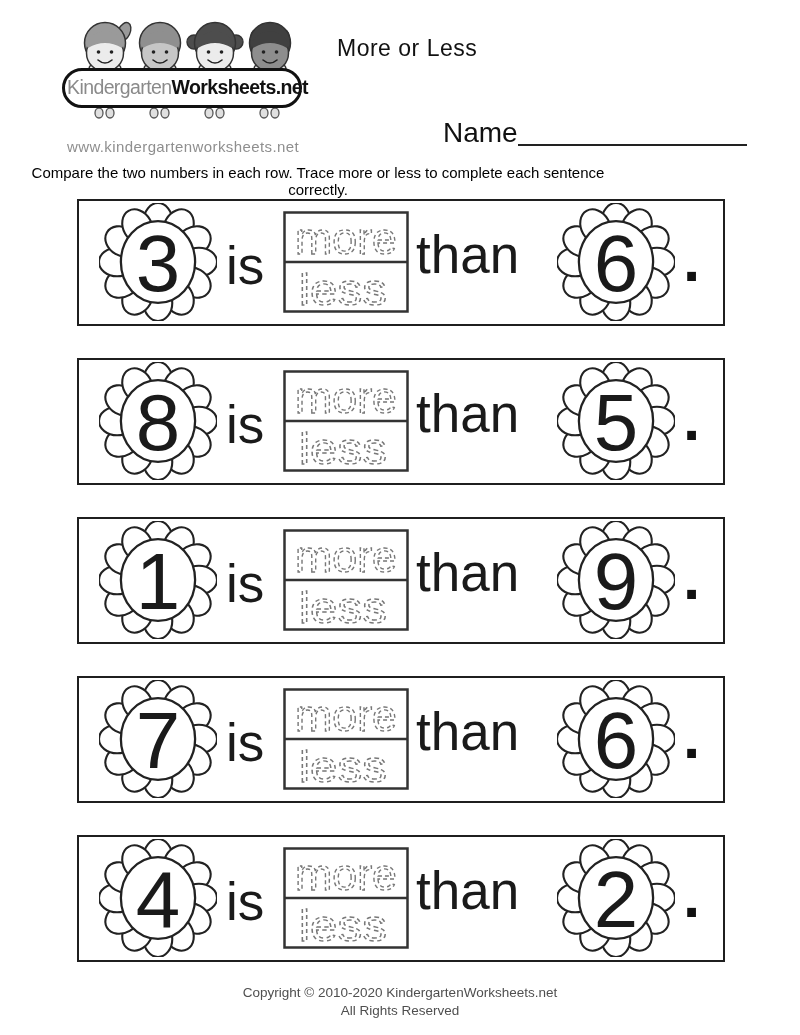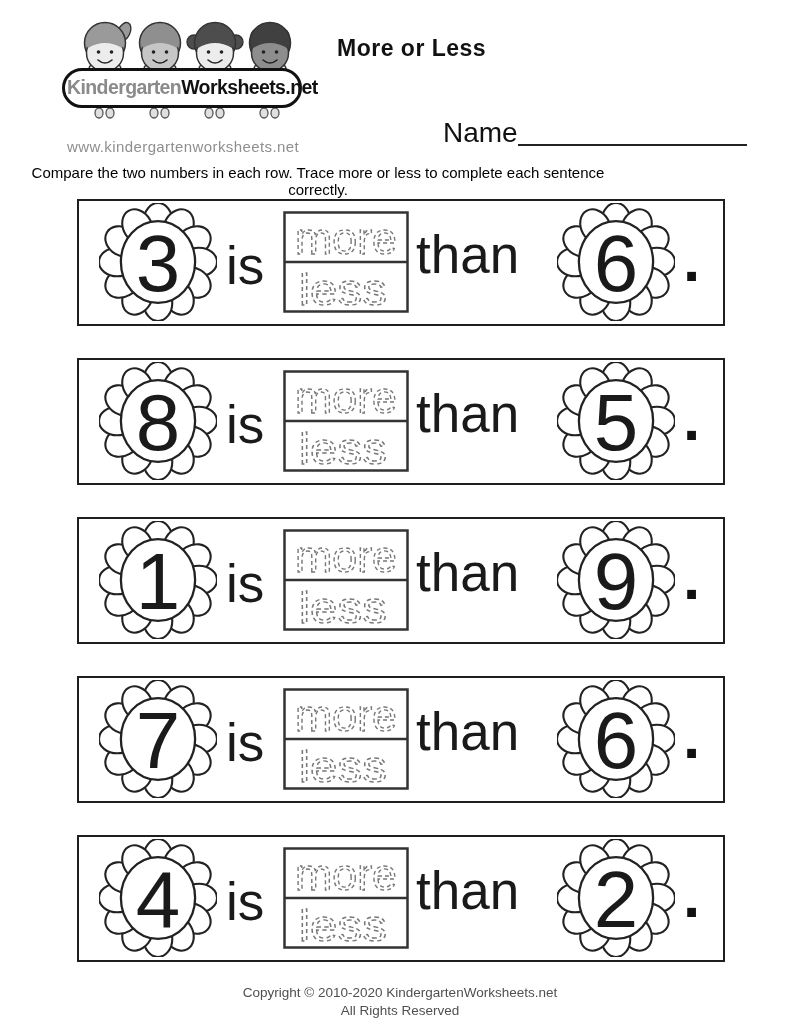--- a/index.html
+++ b/index.html
@@ -8,27 +8,27 @@
     font-family:"Liberation Sans",sans-serif;color:#1a1a1a;overflow:hidden;
   }
   
   .logo{position:absolute;left:62px;top:14px;width:242px;}
   .kids-svg{display:block;margin:0 auto;}
   .banner{
     box-sizing:border-box;width:240px;border:3px solid #111;border-radius:21px;
     background:#fff;text-align:center;padding:5px 2px 6px 2px;margin-top:-6px;
     position:relative;z-index:2;white-space:nowrap;
   }
-  .banner .gray{color:#8a8a8a;font-weight:700;font-size:19.5px;letter-spacing:-0.6px;}
+  .banner .gray{color:#8a8a8a;font-weight:400;font-size:19.5px;letter-spacing:-0.6px;}
   .banner .black{color:#111;font-weight:700;font-size:19.5px;letter-spacing:-0.6px;margin-top:16px;}
   .feet-svg{display:block;margin:-2px auto 0 auto;}
   .site-url{font-size:15px;color:#8f8f8f;letter-spacing:0.4px;margin-top:18px;text-align:center;}
   .title-block{position:absolute;left:337px;top:24px;}
   .page-title{font-size:34px;font-weight:400;letter-spacing:0.5px;color:#111;}
-  .page-subtitle{font-size:23px;font-weight:700;letter-spacing:0.5px;color:#111;margin-top:11px;}
+  .page-subtitle{font-size:23px;font-weight:400;letter-spacing:0.5px;color:#111;margin-top:11px;}
   .name-row{position:absolute;left:443px;top:118px;width:304px;display:flex;align-items:flex-end;}
   .name-label{font-size:28px;color:#111;line-height:1.1;}
   .name-line{flex:1;border-bottom:2px solid #222;height:1px;margin-bottom:3px;}
   .instructions{position:absolute;left:0;top:164px;width:636px;text-align:center;font-size:15px;color:#000;}
   
   .rows{position:absolute;left:77px;top:199px;}
   .row{
     box-sizing:border-box;position:relative;width:648px;height:127px;
     border:2px solid #1f1f1f;background:#fff;margin-bottom:32px;
   }

